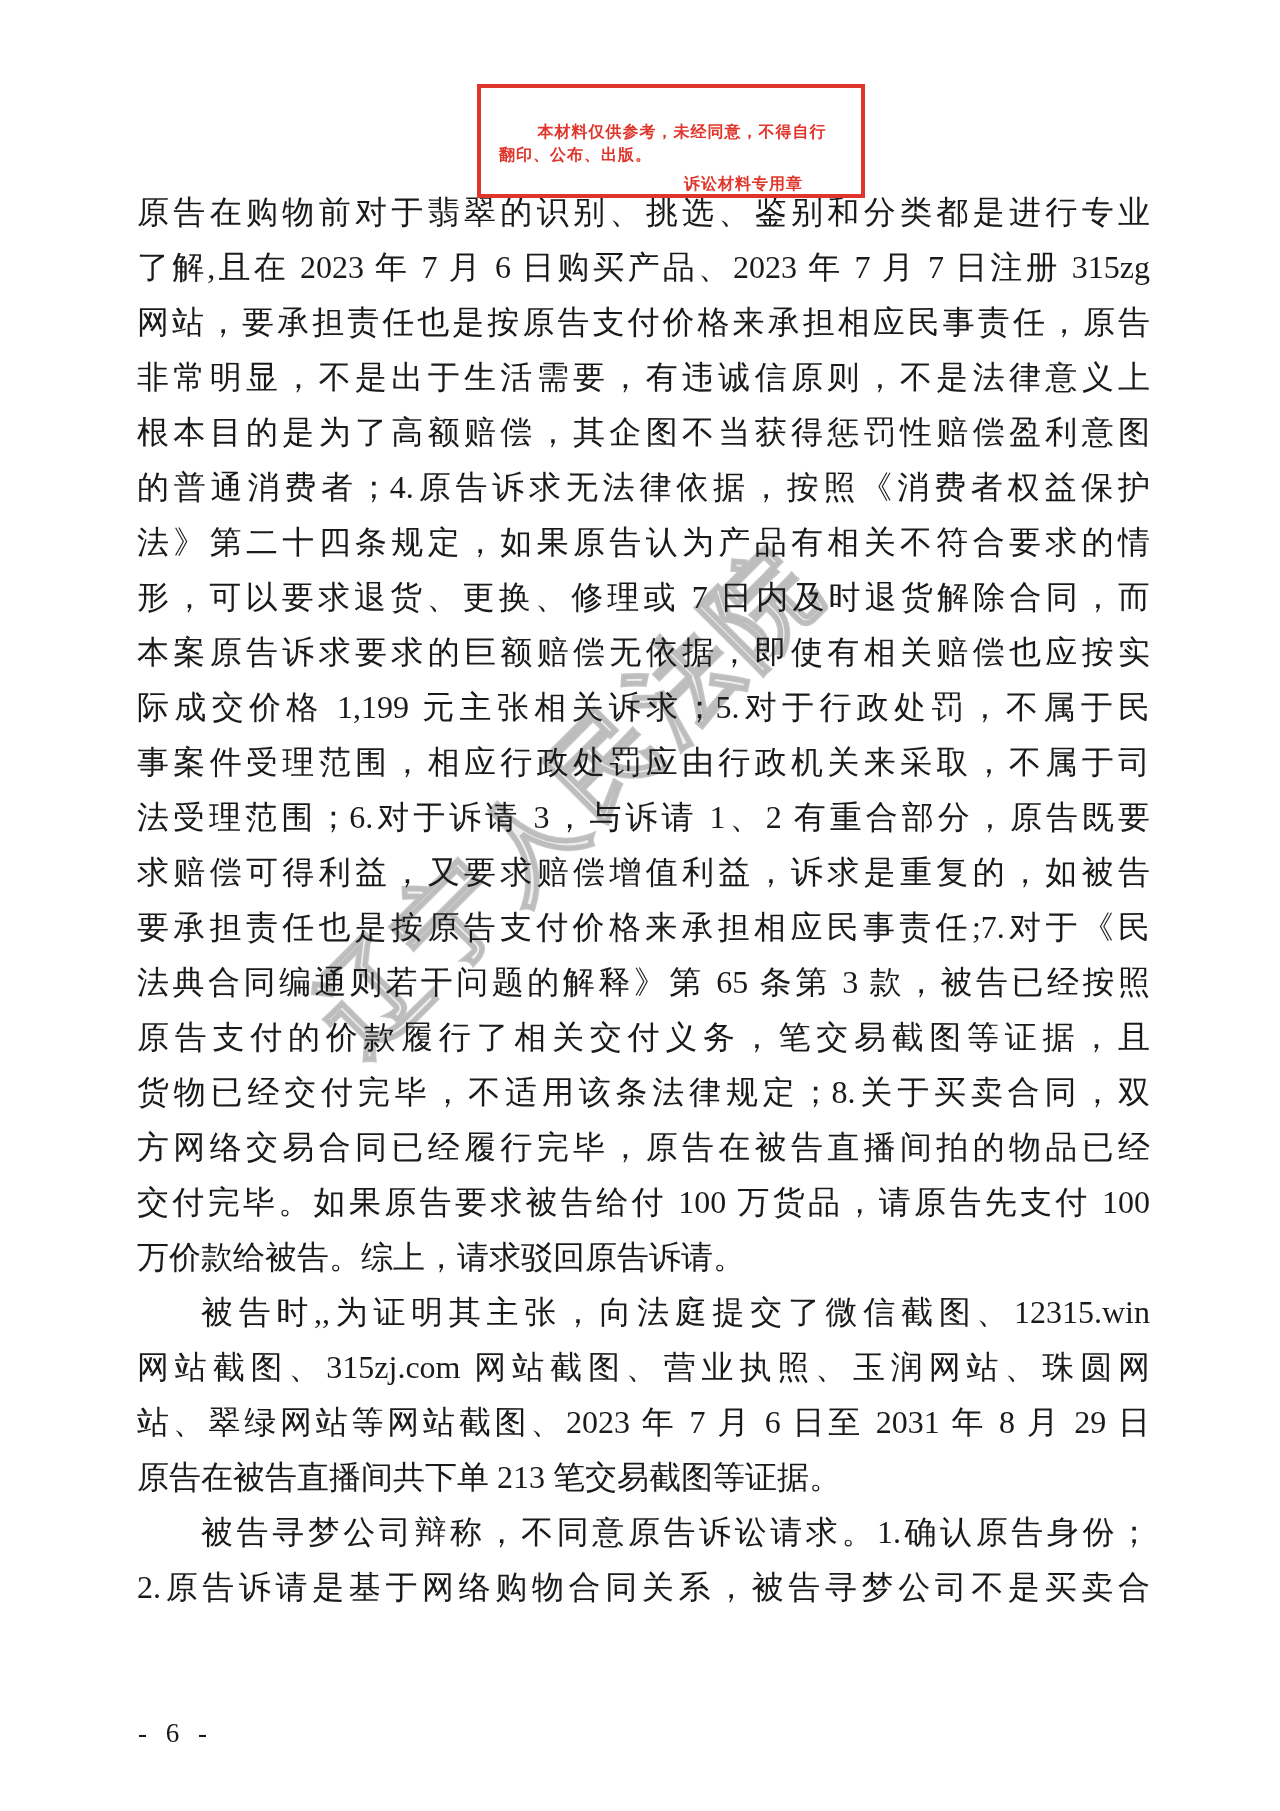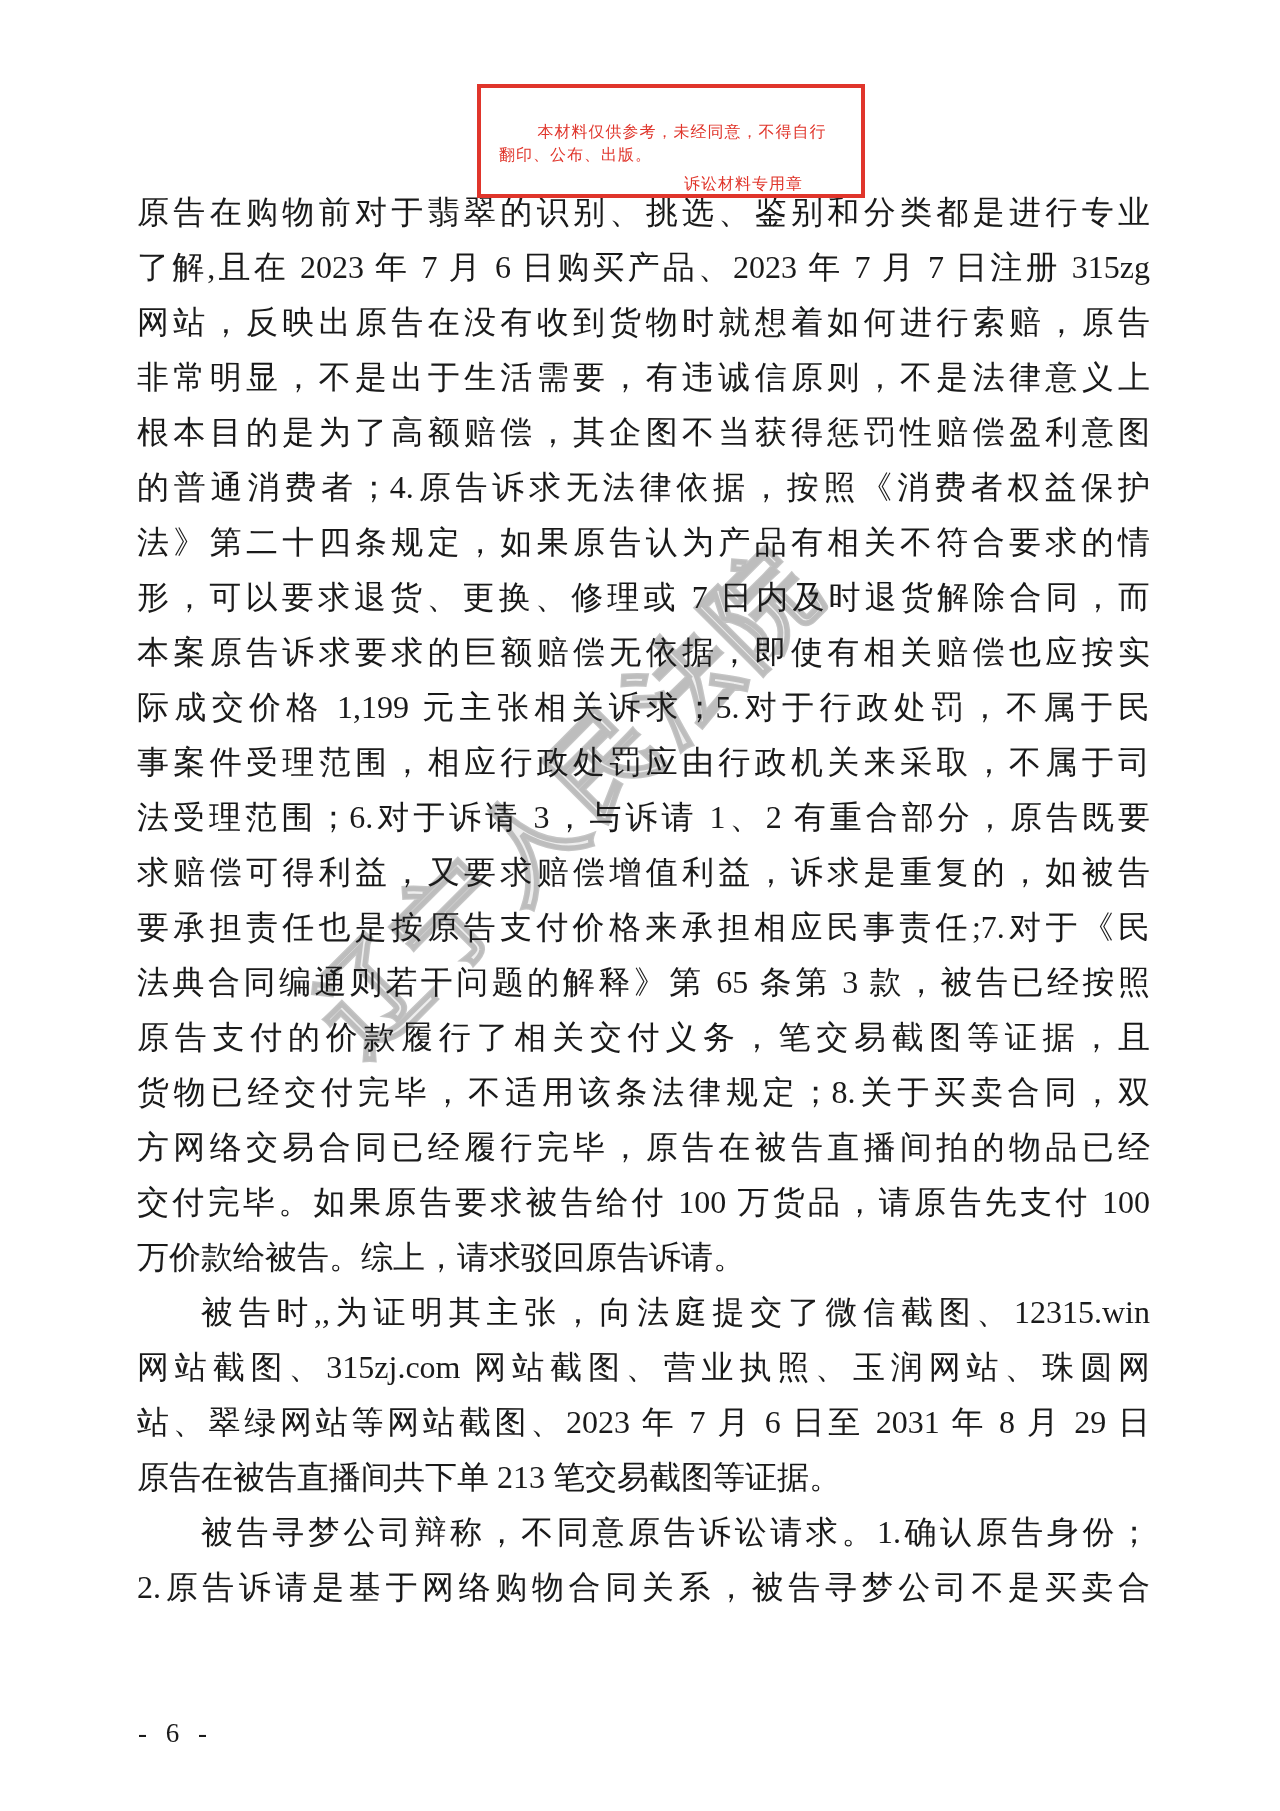--- a/index.html
+++ b/index.html
@@ -17,21 +17,21 @@
     position: absolute;
     left: 477px;
     top: 84px;
     width: 388px;
     height: 114px;
     border: 4px solid #e0352b;
     box-sizing: border-box;
     z-index: 5;
     background: transparent;
     color: #e0352b;
-    font-weight: normal;
+    font-weight: bold;
     font-size: 16px;
     line-height: 23px;
     padding: 32px 18px 0 18px;
   }
   .stamp .s1 { text-indent: 2.4em; letter-spacing: 1px; }
   .stamp .s2 { letter-spacing: 1px; }
   .stamp .s3 {
     margin-top: 6px;
     text-align: right;
     padding-right: 40px;
@@ -104,21 +104,21 @@
     <div class="s3">诉讼材料专用章</div>
   </div>
 
   <div class="watermark">
     <span>辽宁人民法院</span>
   </div>
 
   <div class="body-text">
     <div class="line">原告在购物前对于翡翠的识别、挑选、鉴别和分类都是进行专业</div>
     <div class="line">了解,且在 2023 年 7 月 6 日购买产品、2023 年 7 月 7 日注册 315zg</div>
-    <div class="line">网站，反映出原告在没有收到货物时就想着如何进行索赔，原告</div>
+    <div class="line">网站，要承担责任也是按原告支付价格来承担相应民事责任，原告</div>
     <div class="line">非常明显，不是出于生活需要，有违诚信原则，不是法律意义上</div>
     <div class="line">根本目的是为了高额赔偿，其企图不当获得惩罚性赔偿盈利意图</div>
     <div class="line">的普通消费者；4.原告诉求无法律依据，按照《消费者权益保护</div>
     <div class="line">法》第二十四条规定，如果原告认为产品有相关不符合要求的情</div>
     <div class="line">形，可以要求退货、更换、修理或 7 日内及时退货解除合同，而</div>
     <div class="line">本案原告诉求要求的巨额赔偿无依据，即使有相关赔偿也应按实</div>
     <div class="line">际成交价格 1,199 元主张相关诉求；5.对于行政处罚，不属于民</div>
     <div class="line">事案件受理范围，相应行政处罚应由行政机关来采取，不属于司</div>
     <div class="line">法受理范围；6.对于诉请 3，与诉请 1、2 有重合部分，原告既要</div>
     <div class="line">求赔偿可得利益，又要求赔偿增值利益，诉求是重复的，如被告</div>

